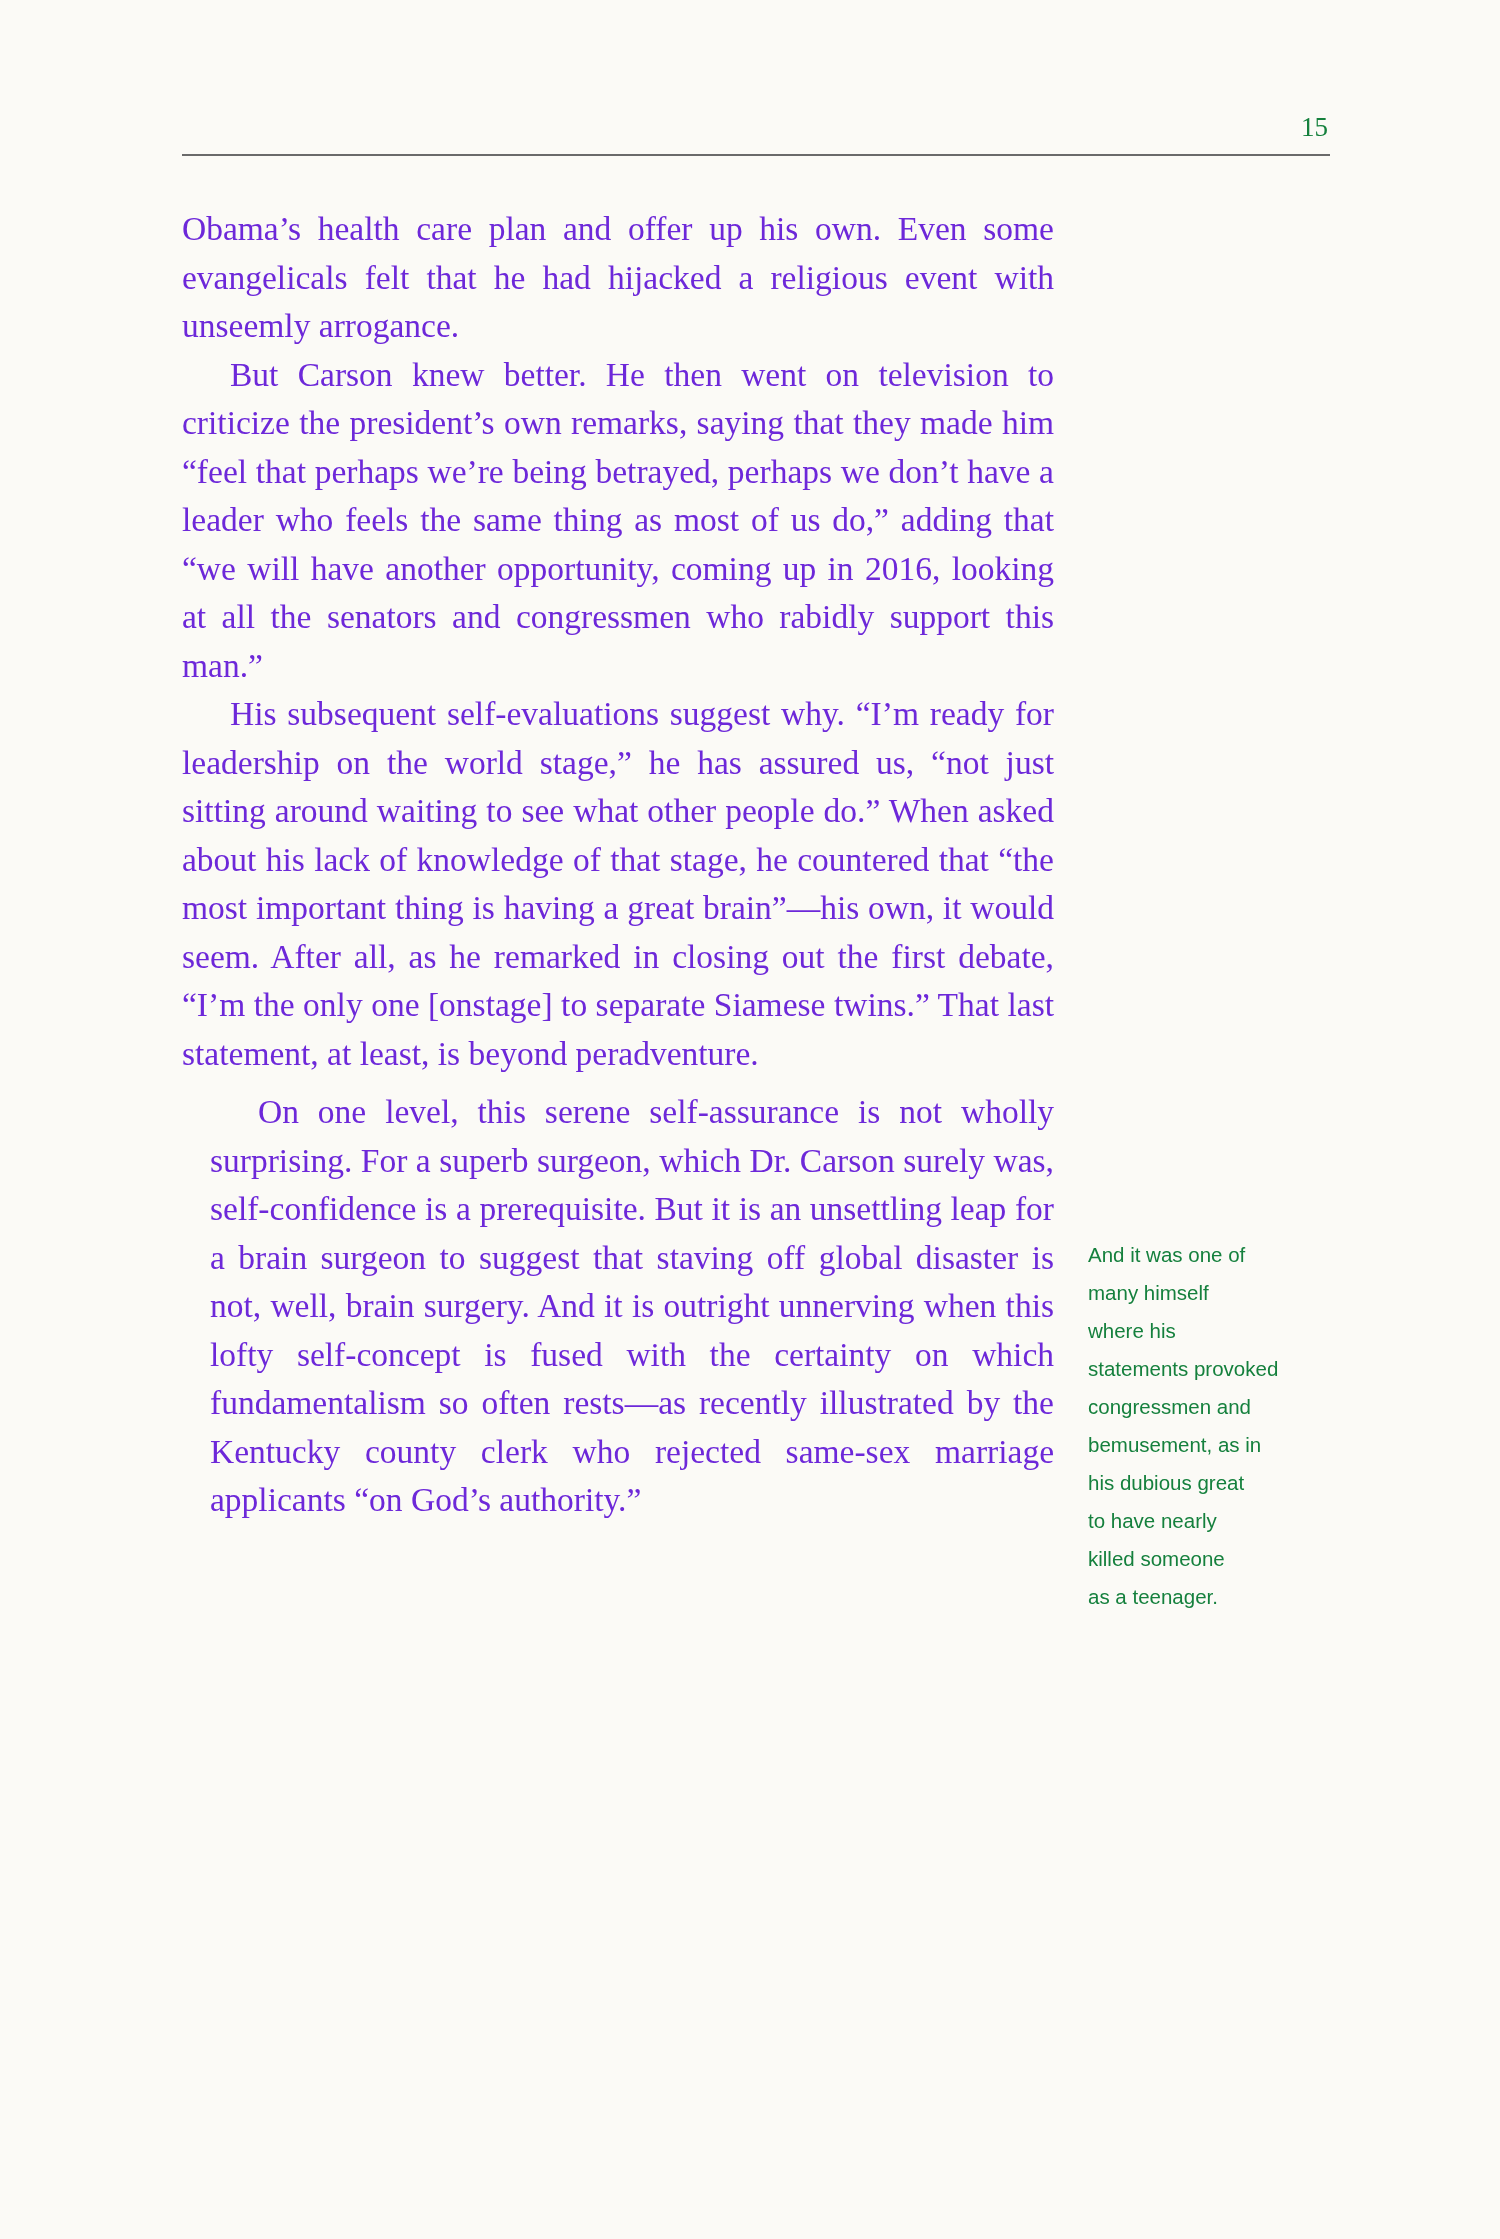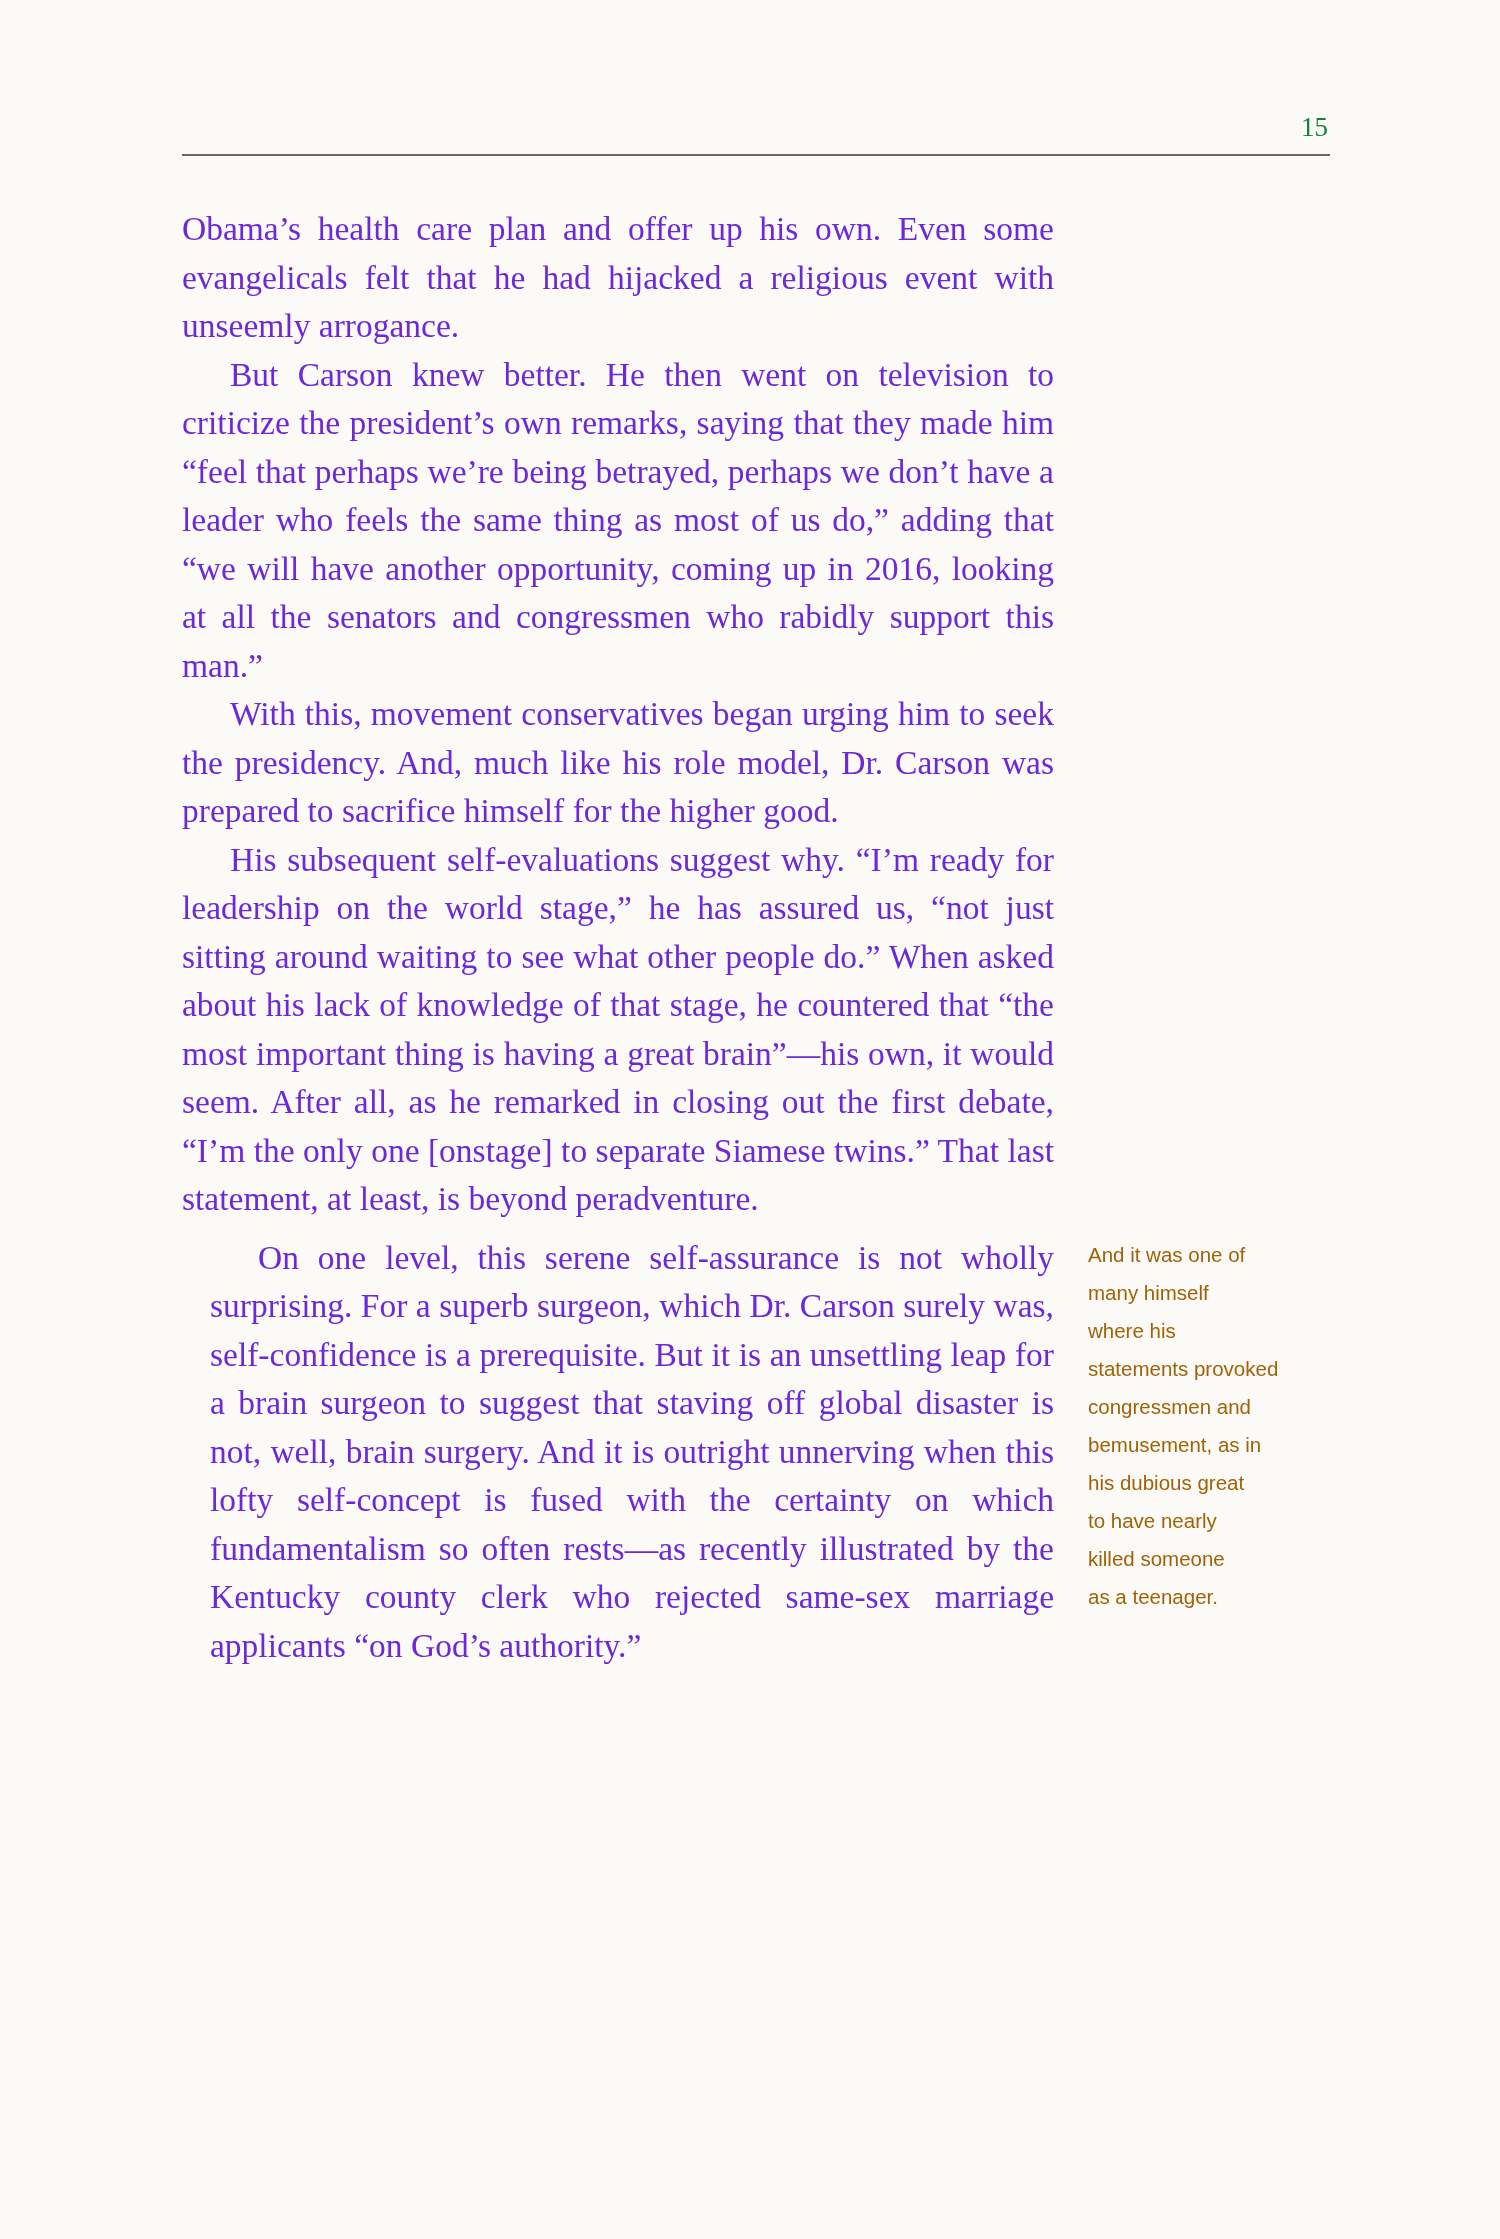--- a/index.html
+++ b/index.html
@@ -44,36 +44,35 @@
       text-indent: 48px;
     }
     .body-text p.no-indent { text-indent: 0; }
     .body-text p.gap { margin-top: 10px; margin-left: 28px; }
     .margin-note {
       position: absolute;
       left: 1088px; top: 1236px; width: 260px;
       font-family: "Liberation Sans", "DejaVu Sans", sans-serif;
       font-size: 20.5px;
       line-height: 38px;
-      color: #a16207;
+      color: #15803d;
     }
     .margin-note span { display: block; white-space: nowrap; }
   </style>
 </head>
 <body>
 
 <div class="running-head">
   <div class="page-number">15</div>
 </div>
 <div class="rule"></div>
 
 <div class="body-text">
   <p class="no-indent">Obama’s health care plan and offer up his own. Even some evangelicals felt that he had hijacked a religious event with unseemly arrogance.</p>
   <p>But Carson knew better. He then went on television to criticize the president’s own remarks, saying that they made him “feel that perhaps we’re being betrayed, perhaps we don’t have a leader who feels the same thing as most of us do,” adding that “we will have another opportunity, coming up in 2016, looking at all the senators and congressmen who rabidly support this man.”</p>
-  <p>With this, movement conservatives began urging him to seek the presidency. And, much like his role model, Dr. Carson was prepared to sacrifice himself for the higher good.</p>
   <p>His subsequent self-evaluations suggest why. “I’m ready for leadership on the world stage,” he has assured us, “not just sitting around waiting to see what other people do.” When asked about his lack of knowledge of that stage, he countered that “the most important thing is having a great brain”—his own, it would seem. After all, as he remarked in closing out the first debate, “I’m the only one [onstage] to separate Siamese twins.” That last statement, at least, is beyond peradventure.</p>
   <p class="gap">On one level, this serene self-assurance is not wholly surprising. For a superb surgeon, which Dr. Carson surely was, self-confidence is a prerequisite. But it is an unsettling leap for a brain surgeon to suggest that staving off global disaster is not, well, brain surgery. And it is outright unnerving when this lofty self-concept is fused with the certainty on which fundamentalism so often rests—as recently illustrated by the Kentucky county clerk who rejected same-sex marriage applicants “on God’s authority.”</p>
 </div>
 
 <div class="margin-note">
   <span>And it was one of</span>
   <span>many himself</span>
   <span>where his</span>
   <span>statements provoked</span>
   <span>congressmen and</span>

